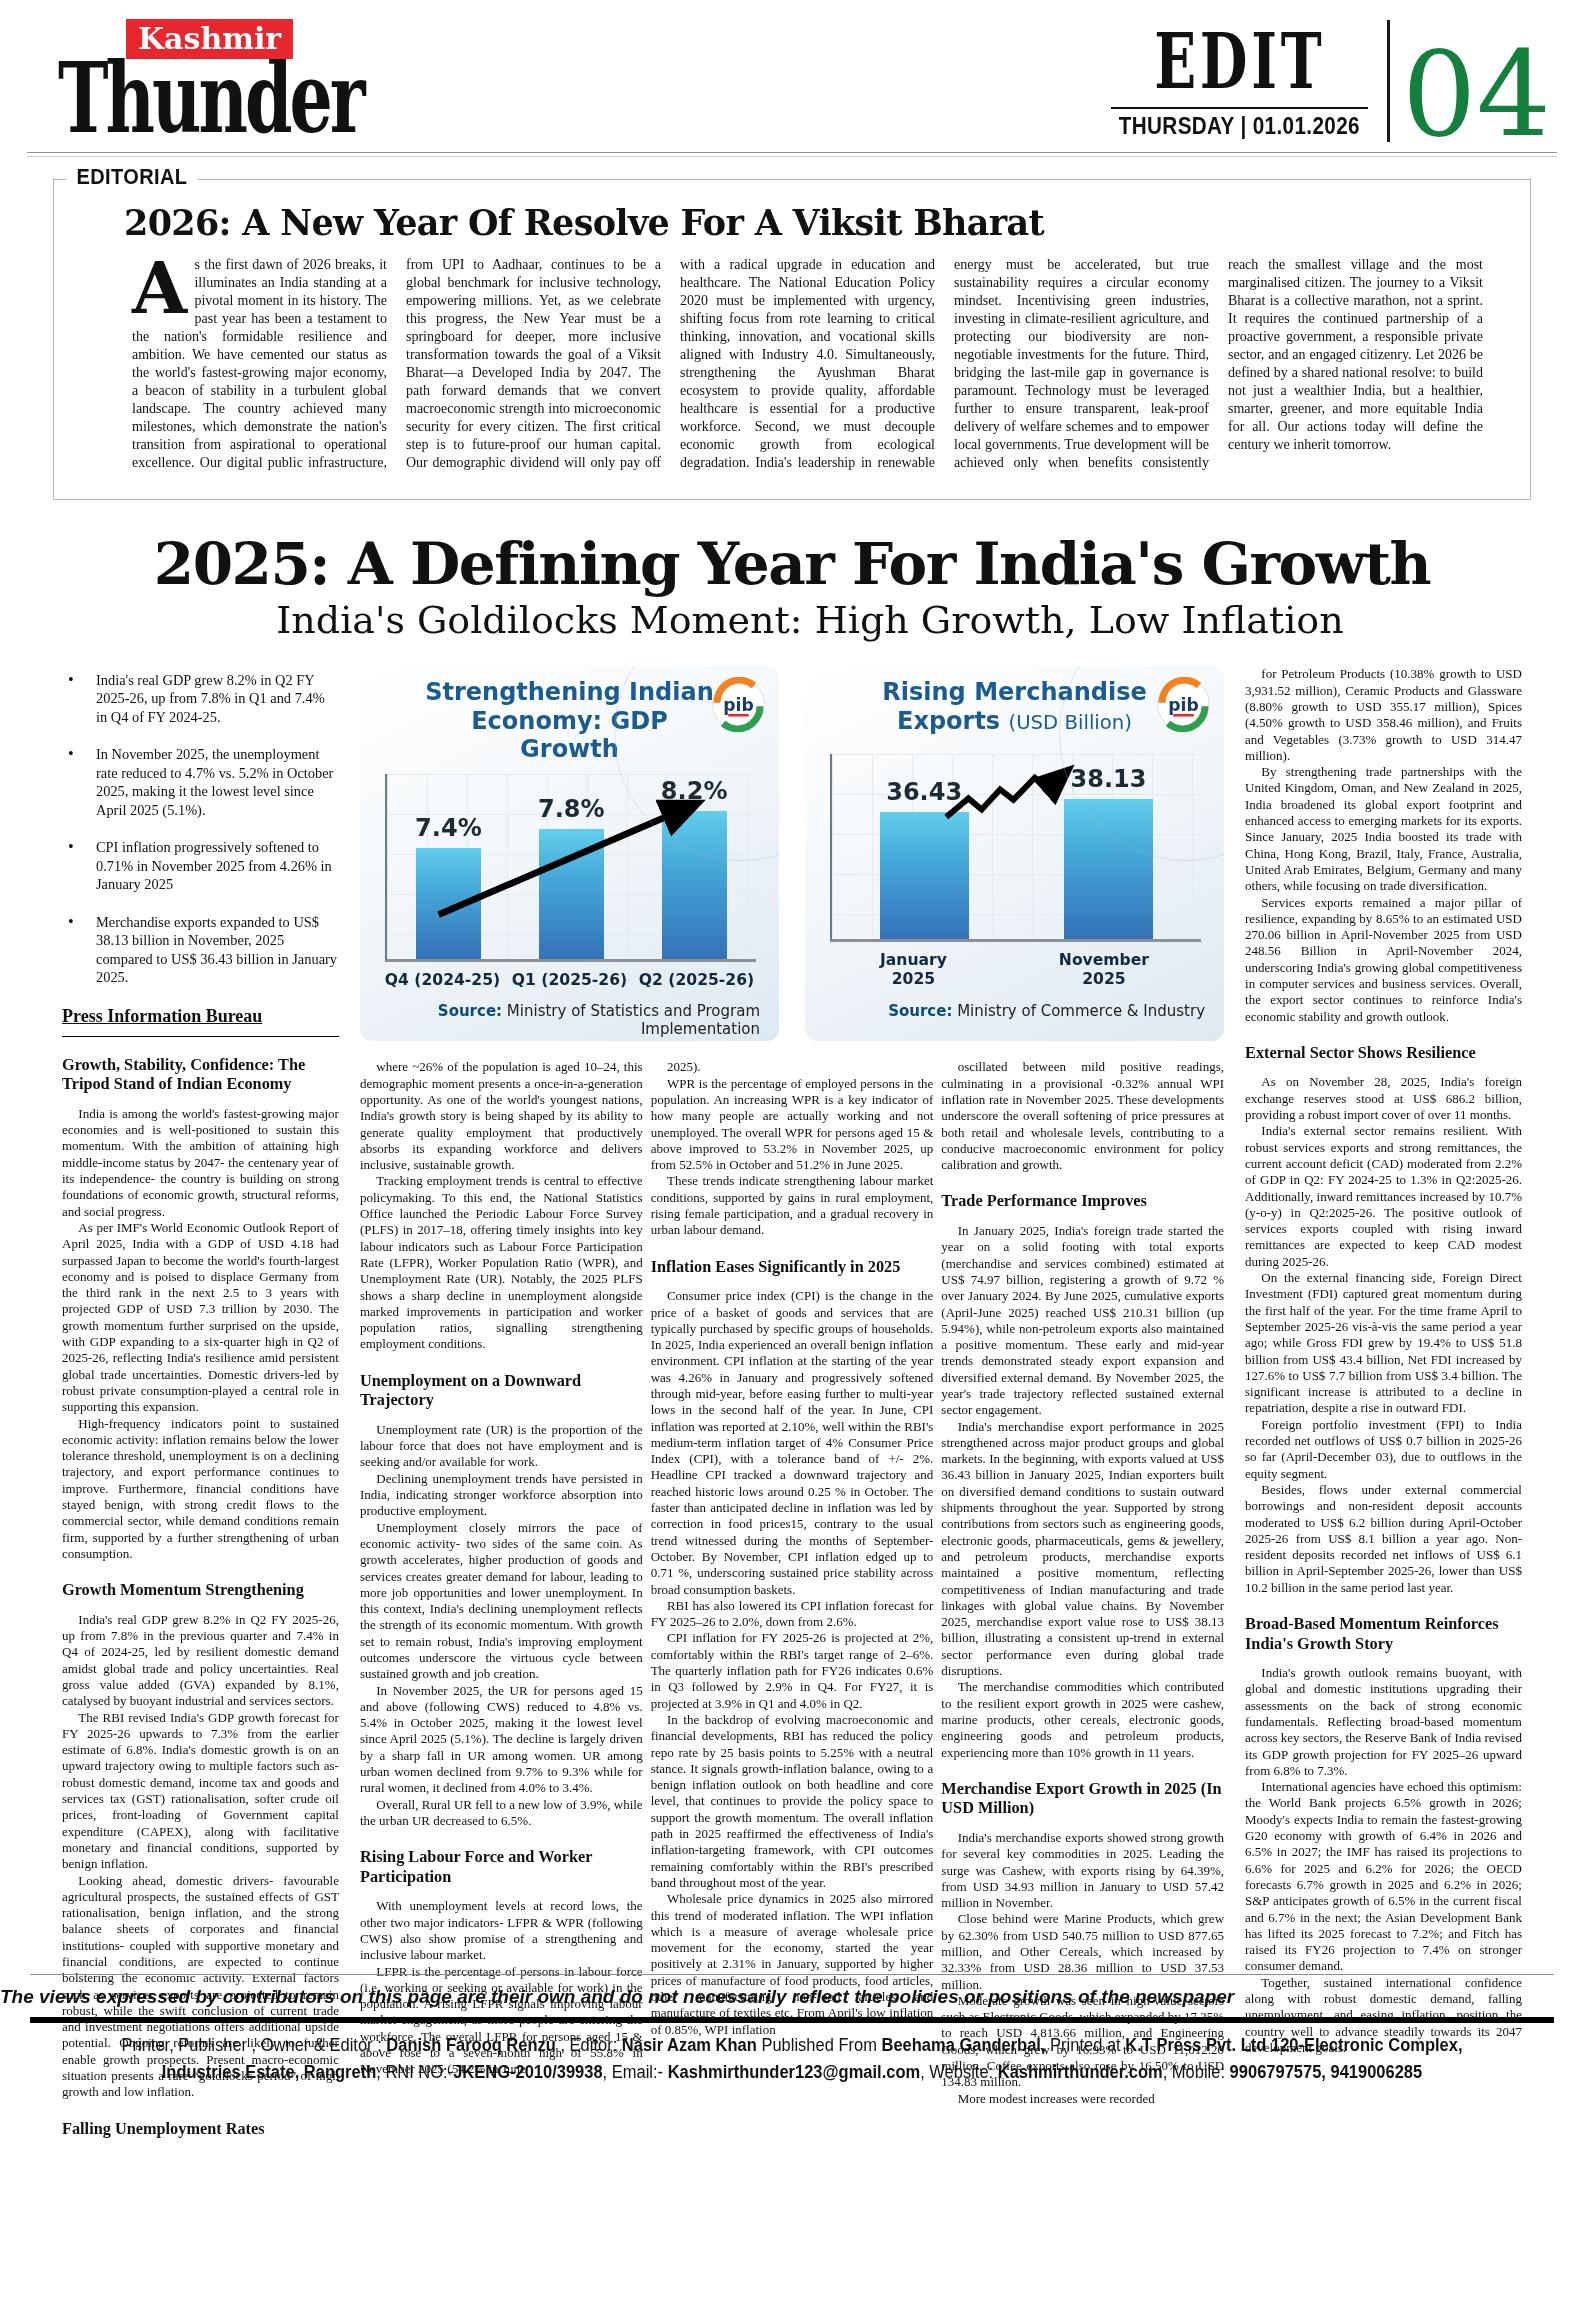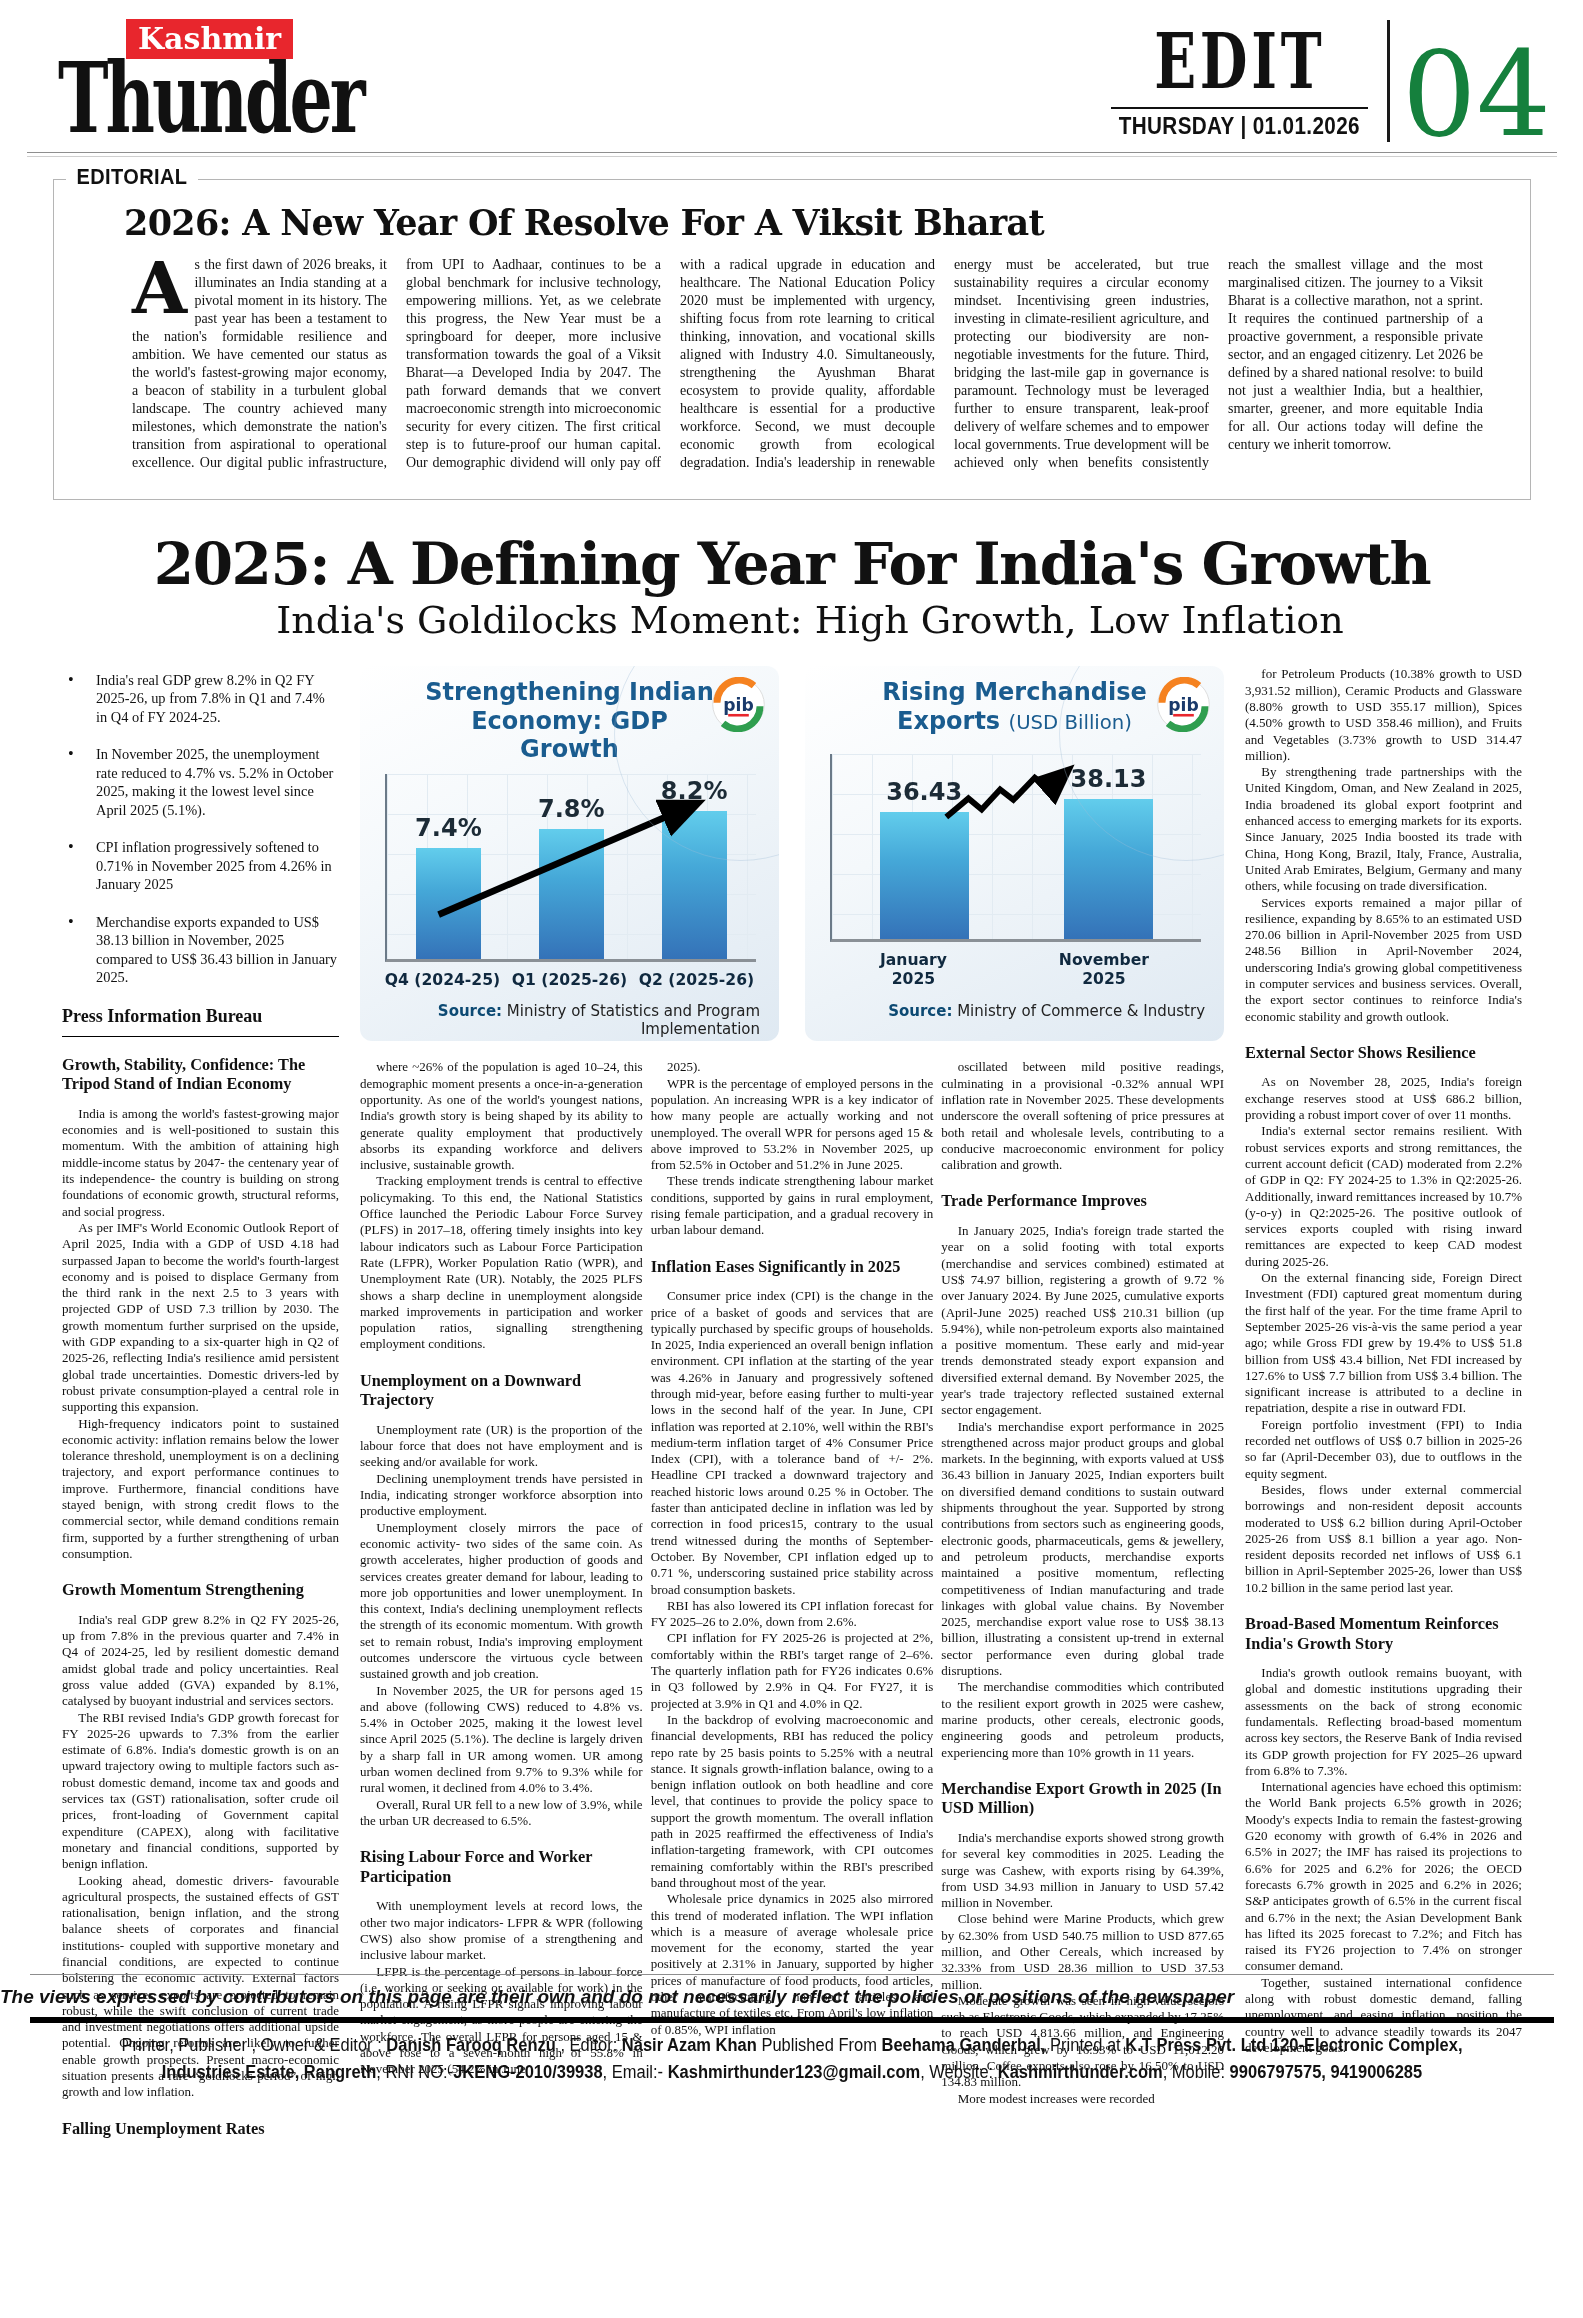--- a/index.html
+++ b/index.html
@@ -29,21 +29,21 @@
 
   
   .feature-headline{margin:34px 0 4.4px;text-align:center;font-family:"DejaVu Serif",serif;font-weight:700;font-size:58px;letter-spacing:-1.5px;line-height:1.05;}
   .feature-subheadline{margin:4.4px 0 25px;text-align:center;font-family:"DejaVu Serif",serif;font-weight:400;font-size:38px;letter-spacing:0;line-height:1.1;padding-left:36px;}
   .content-grid{margin:0 62px;display:grid;grid-template-columns:1fr 3.12fr 1fr;column-gap:21px;height:1485px;overflow:hidden;}
   .three-cols{display:grid;grid-template-columns:repeat(3,1fr);column-gap:21px;gap:8px;}
 
   .highlights{list-style:none;margin:4.4px 0 7.4px;padding:0;}
   .highlights li{position:relative;padding-left:34px;font-size:14.4px;line-height:18.5px;margin-bottom:19px;}
   .highlights li::before{content:"\2022";position:absolute;left:6px;top:0;font-size:16.3px;}
-  .byline-wrap{border-bottom:1.9px solid #000;margin:7.4px 0 18px;padding-bottom:9px;}
+  .byline-wrap{border-bottom:1.9px solid #000;margin:7.4px 0 18px;padding-bottom:9px;text-decoration:underline;}
   .byline{font-weight:700;font-size:18px;}
 
   .col-heading{font-weight:700;font-size:16.3px;line-height:1.2;margin:18px 0 12px;}
   .body-p{font-size:13px;line-height:16.3px;text-align:justify;text-indent:16.3px;margin:0;hyphens:auto;}
 
   
   .charts-row{display:flex;gap:26px;margin-bottom:18px;}
   .chart-card{flex:1;height:354px;border-radius:12px;background:linear-gradient(155deg,#ffffff 0%,#f4f8fb 40%,#dfe9f2 100%);padding:12px 19px 9px;position:relative;overflow:hidden;font-family:"DejaVu Sans",sans-serif;}
   .chart-card::after{content:"";position:absolute;right:-89px;top:-59px;width:252px;height:252px;border:1.5px solid rgba(160,190,215,0.35);border-radius:50%;}
   .chart-head{position:relative;display:flex;justify-content:center;min-height:65px;}

